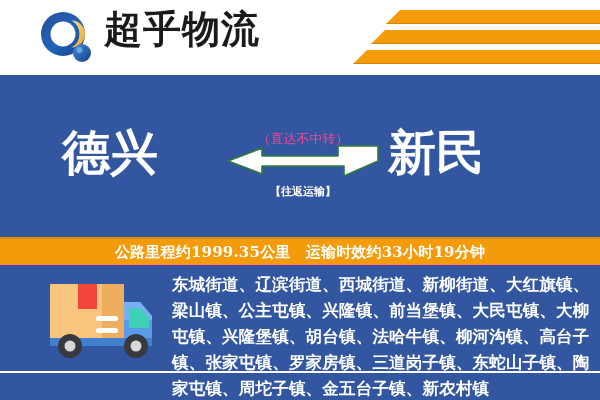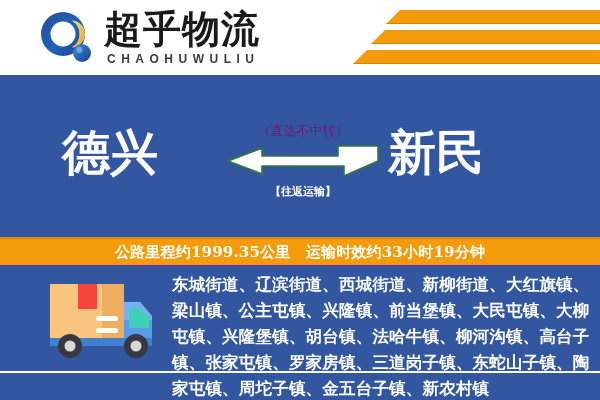--- a/index.html
+++ b/index.html
@@ -89,26 +89,26 @@
   .city-from { left: 62px; }
   .city-to   { left: 388px; }
 
   .arrow-wrap {
     position: absolute;
     left: 228px; top: 118px;
     width: 150px; height: 92px;
   }
   .arrow-note-top {
     position: absolute;
-    left: 0; top: 4px;
+    left: 0; top: 12px;
     width: 150px;
     text-align: center;
     font-family: "DejaVu Serif", "Liberation Serif", serif;
     font-size: 13px;
-    color: #701a75;
+    color: #ec4899;
     white-space: nowrap;
   }
   .arrow-note-bottom {
     position: absolute;
     left: 0; top: 66px;
     width: 150px;
     text-align: center;
     font-family: "DejaVu Serif", "Liberation Serif", serif;
     font-weight: bold;
     font-size: 11px;
@@ -202,21 +202,20 @@
         </defs>
         <circle cx="25" cy="24" r="22" fill="url(#ringGrad)"></circle>
         <circle cx="25" cy="24" r="12.5" fill="#ffffff"></circle>
         <path d="M33.5 10.5 A15.5 15.5 0 0 1 33.5 37.5 A12.5 12.5 0 0 0 33.5 10.5 Z" fill="url(#moonGrad)"></path>
         <circle cx="44" cy="43" r="9" fill="url(#dotGrad)"></circle>
         <circle cx="41.5" cy="40" r="3" fill="#7FB8EC" opacity="0.75"></circle>
       </svg>
     </span>
 
     <div class="brand-cn">超乎物流</div>
-    <div class="brand-en">CHAOHUWULIU</div>
 
     <div class="stripes">
       <div class="stripe s1"></div>
       <div class="stripe s2"></div>
       <div class="stripe s3"></div>
     </div>
   </div>
 
   <div class="route-band"></div>
 

